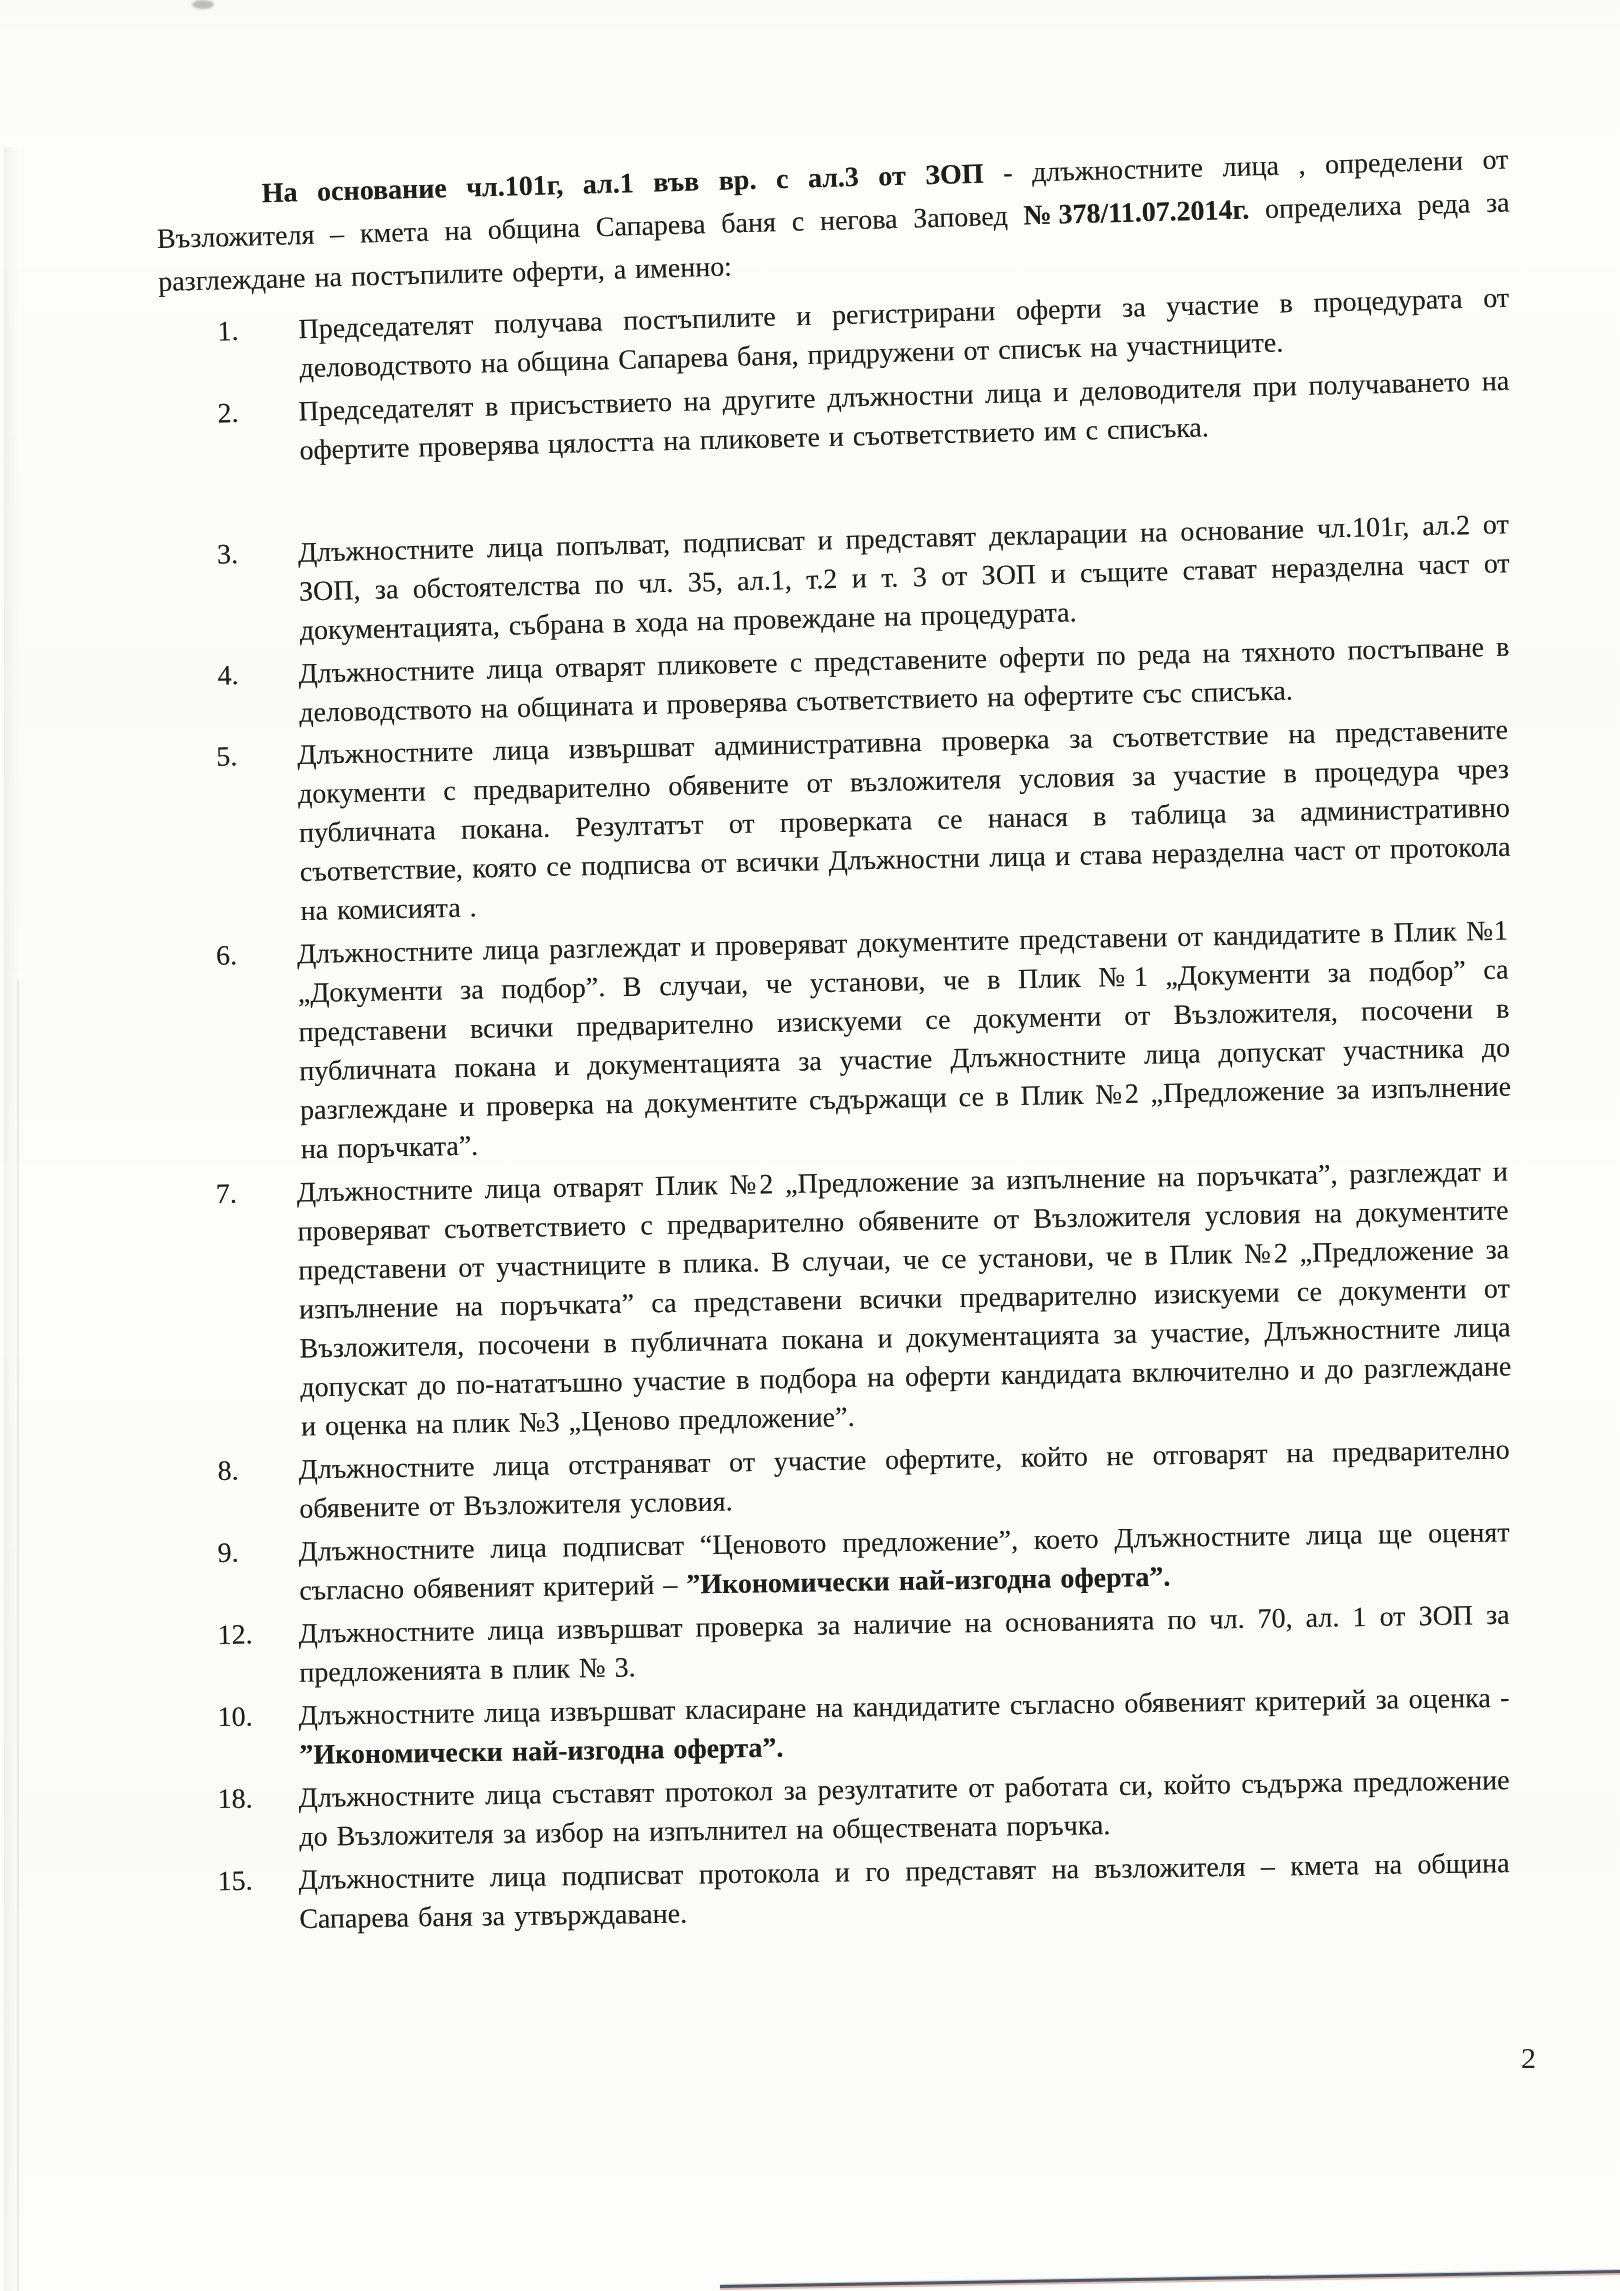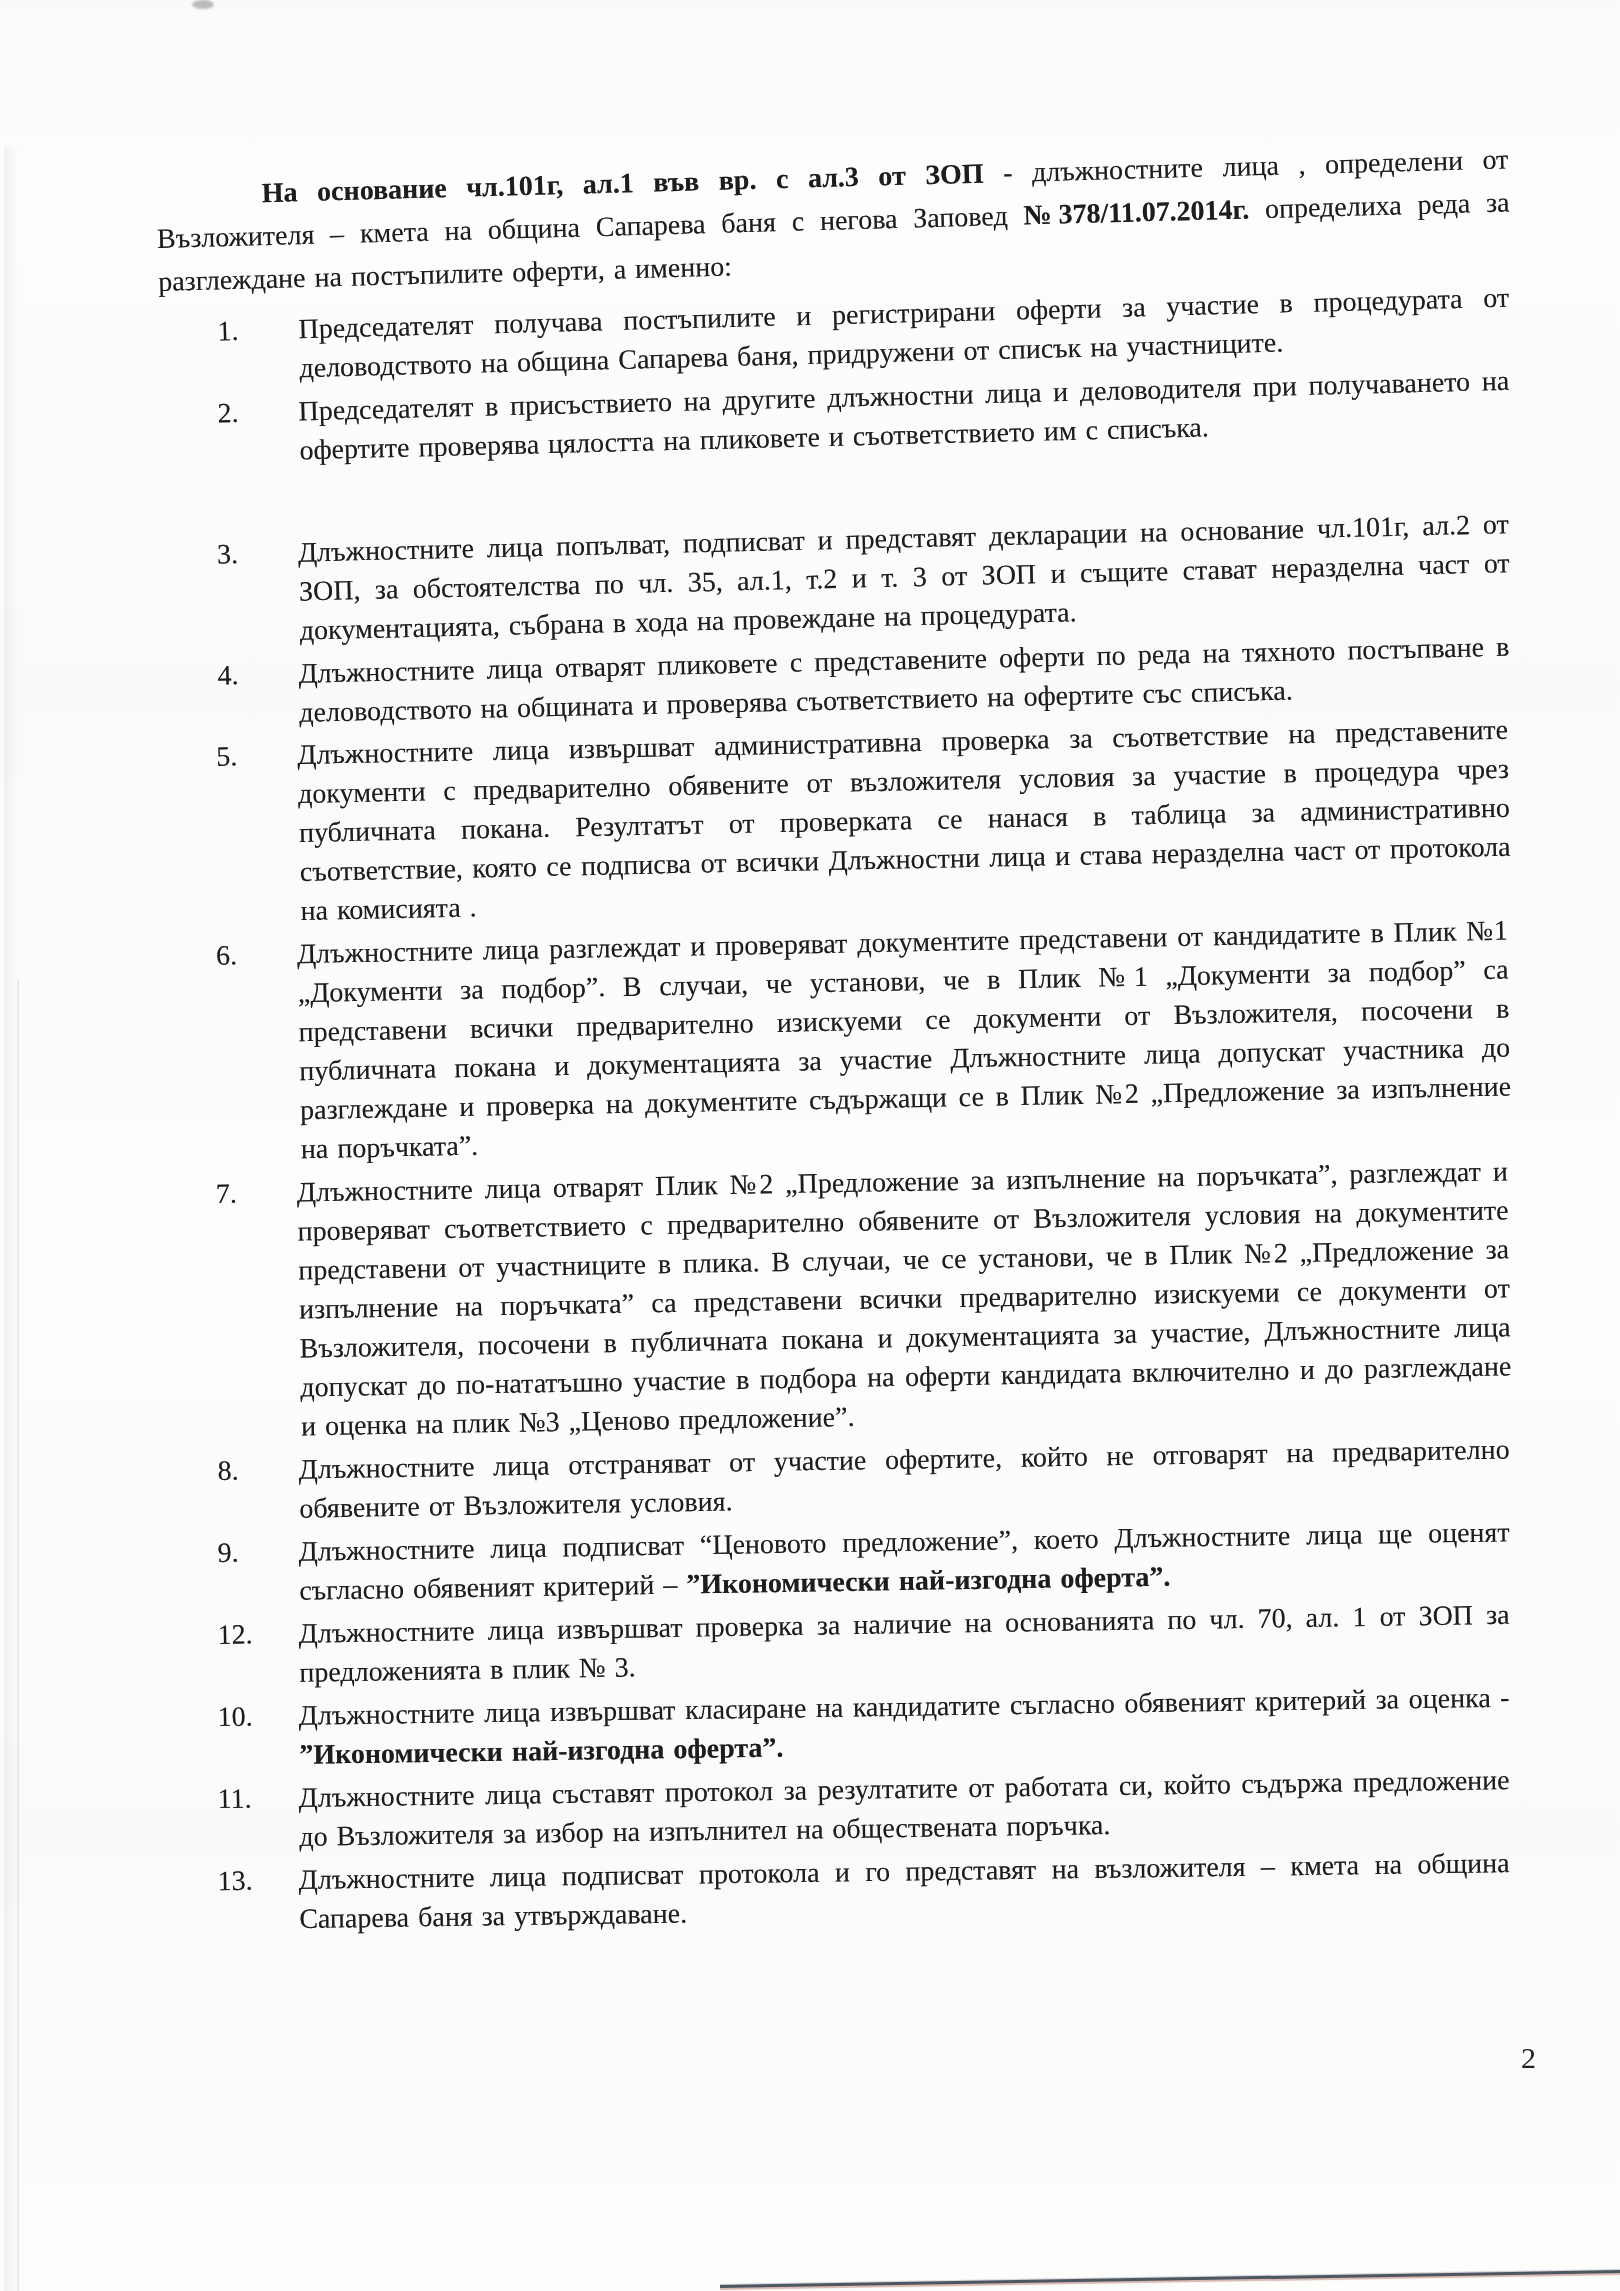--- a/index.html
+++ b/index.html
@@ -108,22 +108,22 @@
         <div class="item gap-after"><span class="num">2.</span><span><span>Председателят в присъствието на другите длъжностни лица и деловодителя при получаването на офертите проверява цялостта на пликовете и съответствието им с списъка.</span></span></div>
         <div class="item"><span class="num">3.</span><span><span>Длъжностните лица попълват, подписват и представят декларации на основание чл.101г, ал.2 от ЗОП,  за обстоятелства по чл. 35, ал.1, т.2 и т. 3 от ЗОП и същите стават неразделна част от документацията, събрана в хода на провеждане на процедурата.</span></span></div>
         <div class="item"><span class="num">4.</span><span><span>Длъжностните лица отварят пликовете с представените оферти по реда на тяхното постъпване в деловодството на общината и проверява съответствието на офертите със списъка.</span></span></div>
         <div class="item"><span class="num">5.</span><span><span>Длъжностните лица извършват административна проверка за съответствие на представените документи с предварително обявените от възложителя условия за участие в процедура чрез публичната покана. Резултатът от проверката се нанася в таблица за административно съответствие, която се подписва от всички Длъжностни лица и става неразделна част от протокола на комисията .</span></span></div>
         <div class="item"><span class="num">6.</span><span><span>Длъжностните лица разглеждат и проверяват документите представени от кандидатите в Плик №1 „Документи за подбор”. В случаи, че установи, че в Плик №1 „Документи за подбор” са представени всички предварително изискуеми се документи от Възложителя, посочени в публичната покана и документацията за участие Длъжностните лица допускат участника до разглеждане и проверка на документите съдържащи се в Плик №2 „Предложение за изпълнение на поръчката”.</span></span></div>
         <div class="item"><span class="num">7.</span><span><span>Длъжностните лица отварят Плик №2 „Предложение за изпълнение на поръчката”, разглеждат и проверяват съответствието с предварително обявените от Възложителя условия на документите представени от участниците в плика. В случаи, че се установи, че в Плик №2 „Предложение за изпълнение на поръчката” са представени всички предварително изискуеми се документи от Възложителя, посочени в публичната покана и документацията за участие, Длъжностните лица допускат до по-нататъшно участие в подбора на оферти кандидата включително и до разглеждане и оценка на плик №3 „Ценово предложение”.</span></span></div>
         <div class="item"><span class="num">8.</span><span><span>Длъжностните лица отстраняват от участие офертите, който не отговарят на предварително обявените от Възложителя условия.</span></span></div>
         <div class="item"><span class="num">9.</span><span><span>Длъжностните лица подписват “Ценовото предложение”, което Длъжностните лица ще оценят съгласно обявеният критерий – </span><span class="bold">”Икономически най-изгодна оферта”.</span></span></div>
         <div class="item"><span class="num">12.</span><span><span>Длъжностните лица извършват проверка за наличие на основанията по чл. 70, ал. 1 от ЗОП за предложенията в плик № 3.</span></span></div>
         <div class="item"><span class="num">10.</span><span><span>Длъжностните лица извършват класиране на кандидатите съгласно обявеният критерий за оценка - </span><span class="bold">”Икономически най-изгодна оферта”.</span></span></div>
-        <div class="item"><span class="num">11.</span><span><span>Длъжностните лица съставят протокол за резултатите от работата си, който съдържа предложение до Възложителя за избор на изпълнител на обществената поръчка.</span></span></div>
-        <div class="item"><span class="num">13.</span><span><span>Длъжностните лица подписват протокола и го представят на възложителя – кмета на община Сапарева баня за утвърждаване.</span></span></div>
+        <div class="item"><span class="num">18.</span><span><span>Длъжностните лица съставят протокол за резултатите от работата си, който съдържа предложение до Възложителя за избор на изпълнител на обществената поръчка.</span></span></div>
+        <div class="item"><span class="num">15.</span><span><span>Длъжностните лица подписват протокола и го представят на възложителя – кмета на община Сапарева баня за утвърждаване.</span></span></div>
       </div>
   </div>
 
   <div class="page-number">2</div>
 
   <div class="artifact-bottom-line"></div>
 </div>
 
 
 </body></html>

